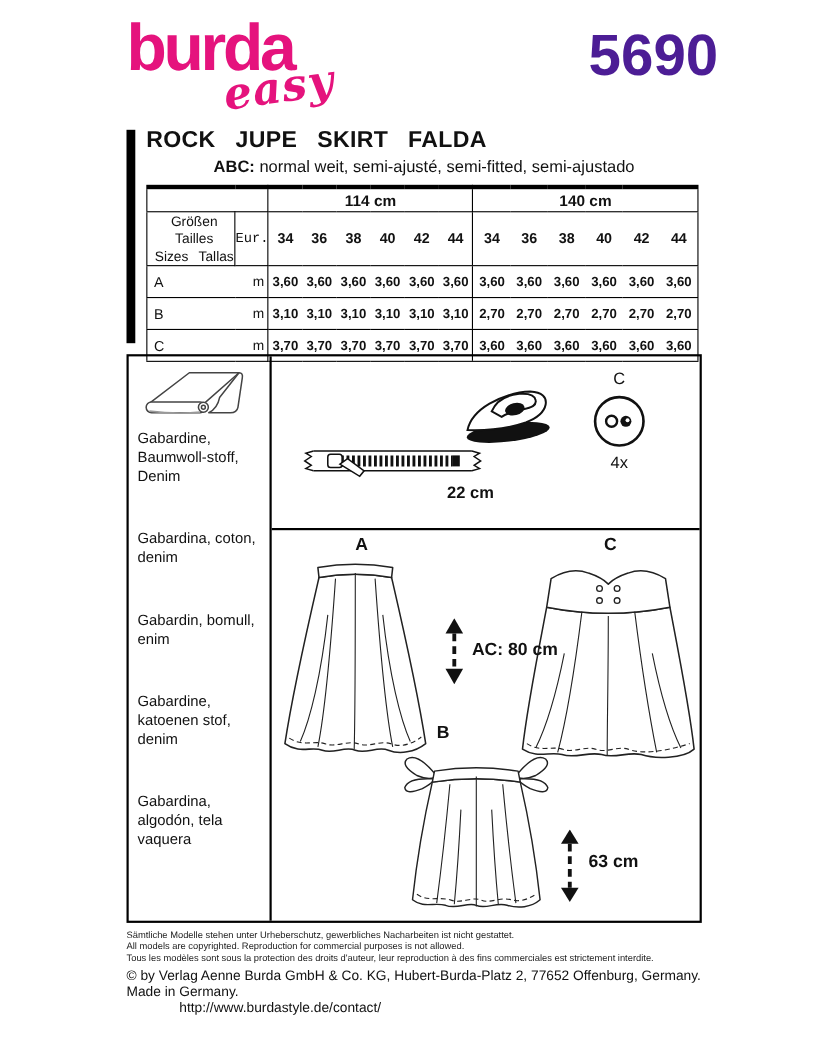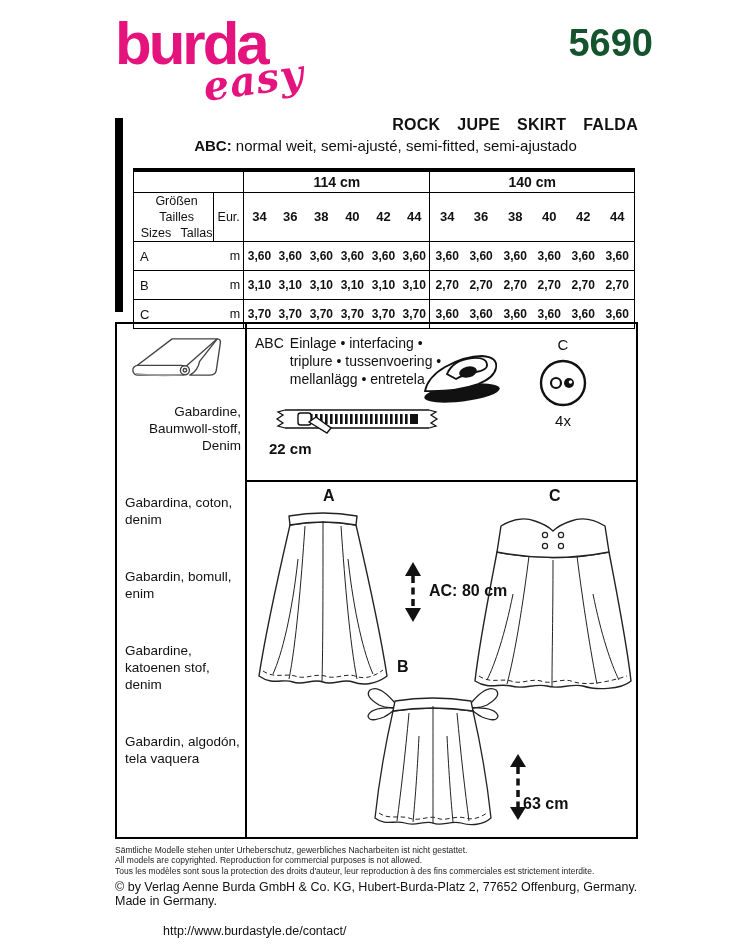--- a/index.html
+++ b/index.html
@@ -5,74 +5,74 @@
   html,body{margin:0;padding:0;background:#fff;}
   .page{position:relative;width:752px;height:945px;background:#fff;overflow:hidden;
         font-family:"Liberation Sans",sans-serif;color:#111;}
   
   .header{position:absolute;left:115px;top:14px;width:530px;height:100px;}
   .logo{position:relative;width:210px;height:100px;}
   .logo-burda{font-size:60px;font-weight:bold;letter-spacing:-3px;line-height:1;color:#e5137d;}
   .logo-easy{position:absolute;left:88px;top:42px;font-family:"DejaVu Serif",serif;
              font-style:italic;font-weight:bold;font-size:40px;color:#e5137d;
              transform:rotate(-8deg);letter-spacing:1px;}
-  .pattern-number{position:absolute;right:-8px;top:10px;font-size:38px;font-weight:bold;
-                  letter-spacing:0;line-height:1;color:#14532d;}
+  .pattern-number{position:absolute;right:-8px;top:10px;font-size:53px;font-weight:bold;
+                  letter-spacing:0;line-height:1;color:#4c1d95;}
   
   .left-bar{position:absolute;left:115px;top:118px;width:8px;height:194px;background:#000;}
   .title-block{position:absolute;left:133px;top:116px;width:505px;}
-  .title{font-size:16px;font-weight:bold;word-spacing:12px;letter-spacing:.3px;text-align:right;}
+  .title{font-size:21px;font-weight:bold;word-spacing:12px;letter-spacing:.3px;}
   .subtitle{font-size:15px;margin-top:3px;text-align:center;}
   .subtitle b{font-weight:bold;}
   
   table.fab{position:absolute;left:133px;top:168px;width:502px;border-collapse:collapse;
             table-layout:fixed;border:1.5px solid #000;border-top:4.5px solid #000;}
   table.fab td{border-bottom:1.5px solid #000;padding:0;text-align:center;vertical-align:middle;}
   .r-group{height:22px;} .r-sizes{height:38px;} tbody tr{height:29px;}
   .corner{border-right:1.5px solid #000;}
   .grp-hdr{font-size:14px;font-weight:bold;}
   .grp-hdr.first{border-right:1.5px solid #000;}
   .hdr-label{text-align:left;padding-left:6px !important;font-size:12.5px;
              line-height:1.3;border-right:1.5px solid #000;word-spacing:6px;}
-  .eur-cell{font-size:12.5px;border-right:1.5px solid #000;}
+  .eur-cell{font-size:12.5px;border-right:1.5px solid #000;font-family:Liberation Mono, monospace;}
   .size-cell{font-size:13px;font-weight:bold;}
   .val-cell{font-size:12px;font-weight:bold;}
   .grp{border-left:1.5px solid #000;}
   .row-label{text-align:left !important;padding-left:6px !important;font-size:13px;}
   .unit-cell{text-align:right !important;padding-right:3px !important;font-size:12.5px;
              border-right:1.5px solid #000;}
   
   .main-box{position:absolute;left:115px;top:322px;width:523px;height:517px;
             border:2px solid #000;box-sizing:border-box;display:flex;}
   .fabric-col{width:130px;box-sizing:border-box;border-right:2px solid #000;
               padding:6px 4px 0 8px;flex-shrink:0;}
   .bolt-wrap{height:58px;}
   .fabric-item{font-size:13.5px;line-height:1.26;margin:0 0 40px 0;}
-  .fabric-item:first-of-type{margin-top:15px;text-align:right;}
+  .fabric-item:first-of-type{margin-top:2px;}
   .right-col{flex:1;display:flex;flex-direction:column;}
   .notions{height:158px;box-sizing:border-box;border-bottom:2px solid #000;position:relative;}
   .abc-row{position:absolute;left:8px;top:10px;width:205px;display:flex;gap:6px;
            font-size:14px;line-height:1.3;}
   .abc-label{flex-shrink:0;}
   .iron-wrap{position:absolute;left:172px;top:24px;}
   .button-group{position:absolute;left:284px;top:12px;width:64px;text-align:center;}
   .button-view{font-size:15px;margin-bottom:4px;}
   .button-count{font-size:15px;margin-top:3px;}
-  .zipper-block{position:absolute;left:22px;top:74px;width:180px;text-align:left;}
+  .zipper-block{position:absolute;left:22px;top:74px;width:180px;text-align:right;}
   .zipper-len{font-size:15px;font-weight:bold;margin-top:2px;}
   
   .drawings{position:relative;flex:1;}
   .view-label{position:absolute;font-size:16px;font-weight:bold;}
   .measure-label{position:absolute;font-size:16px;font-weight:bold;white-space:nowrap;}
   .abs{position:absolute;}
   
   .footer{position:absolute;left:115px;top:845px;width:528px;}
   .foot-small{font-size:8.5px;line-height:1.22;color:#222;}
   .foot-copy{font-size:12.5px;margin-top:4px;}
-  .foot-url{font-size:12.5px;margin-top:16px;padding-left:48px;}
+  .foot-url{font-size:12.5px;margin-top:1px;padding-left:48px;}
   svg{display:block;}
 </style>
 </head>
 <body>
 
 <div class="page">
 
   <div class="header">
     <div class="logo">
       <div class="logo-burda">burda</div>
@@ -195,31 +195,27 @@
             <circle cx="61" cy="41" r="1.8"></circle>
           </g>
           <path d="M11 44.5 Q35 47.5 58 45.5" fill="none" stroke="#999" stroke-width="1.6"></path>
         </svg>
       </div>
       <div id="fabric-list">
           <div class="fabric-item">Gabardine, Baumwoll-stoff, Denim</div>
           <div class="fabric-item">Gabardina, coton, denim</div>
           <div class="fabric-item">Gabardin, bomull, enim</div>
           <div class="fabric-item">Gabardine, katoenen stof, denim</div>
-          <div class="fabric-item">Gabardin, algodón, tela vaquera</div>
+          <div class="fabric-item">Gabardina, algodón, tela vaquera</div>
         </div>
     </div>
 
     <div class="right-col">
 
       <div class="notions">
-        <div class="abc-row">
-          <span class="abc-label">ABC</span>
-          <span>Einlage • interfacing • triplure • tussenvoering • mellanlägg • entretela</span>
-        </div>
 
         <div class="iron-wrap">
           <svg width="88" height="58" viewBox="0 0 88 58">
             <ellipse cx="43" cy="45" rx="38" ry="8.5" fill="#111" transform="rotate(-7 43 45)"></ellipse>
             <path d="M6 43 Q9 29 26 19 Q46 8 63 8 Q79 9 77 20 Q75 30 59 36 Q36 44 6 43 Z" fill="#fff" stroke="#111" stroke-width="1.8"></path>
             <path d="M28 26 Q34 12 53 10 Q67 9 68 16 Q69 22 57 24 Q43 27 37 31 Z" fill="#fff" stroke="#111" stroke-width="1.8"></path>
             <ellipse cx="49" cy="24" rx="9" ry="5.5" fill="#111" transform="rotate(-14 49 24)"></ellipse>
           </svg>
         </div>
 
@@ -316,21 +312,21 @@
             <path d="M90 60 C92 100 94 125 96 146"></path>
             <path d="M22 137 C32 144 42 139 52 142 C62 146 72 139 80 142 C88 146 98 139 108 142 Q118 145 130 137" stroke-dasharray="4.5 3"></path>
           </g>
         </svg>
 
         <svg class="abs" style="left:262px;top:272px;" width="18" height="66" viewBox="0 0 18 66">
           <polygon points="9,0 1,13 17,13" fill="#111"></polygon>
           <polygon points="9,66 1,53 17,53" fill="#111"></polygon>
           <line x1="9" y1="13" x2="9" y2="53" stroke="#111" stroke-width="3.5" stroke-dasharray="7 4.5"></line>
         </svg>
-        <div class="measure-label" style="left:276px;top:293px;margin-top:20px;">63 cm</div>
+        <div class="measure-label" style="left:288px;top:293px;">63 cm</div>
 
       </div>
     </div>
   </div>
 
   <div class="footer">
     <div class="foot-small">Sämtliche Modelle stehen unter Urheberschutz, gewerbliches Nacharbeiten ist nicht gestattet.</div>
     <div class="foot-small">All models are copyrighted. Reproduction for commercial purposes is not allowed.</div>
     <div class="foot-small">Tous les modèles sont sous la protection des droits d'auteur, leur reproduction à des fins commerciales est strictement interdite.</div>
     <div class="foot-copy">© by Verlag Aenne Burda GmbH &amp; Co. KG, Hubert-Burda-Platz 2, 77652 Offenburg, Germany. Made in Germany.</div>

